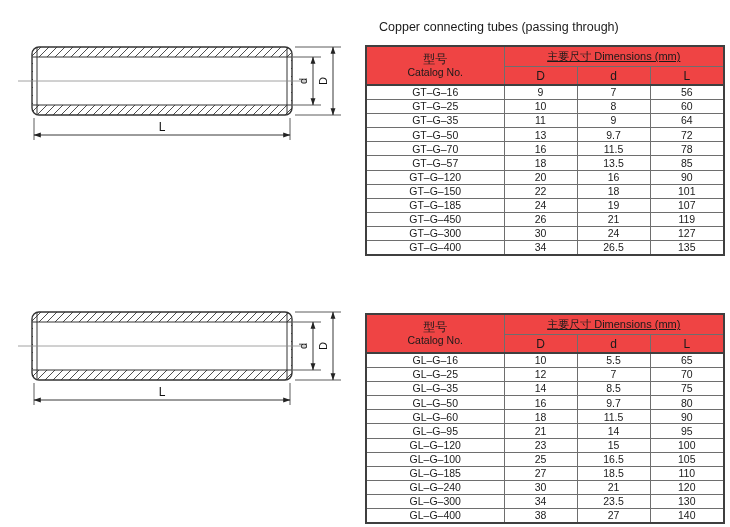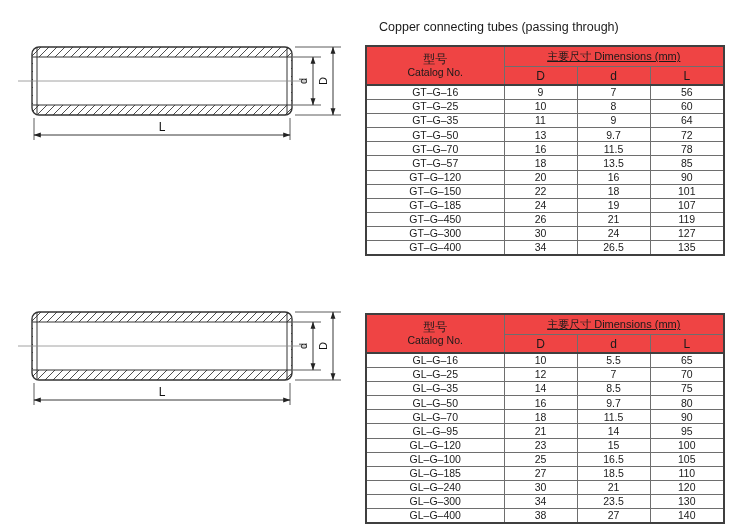--- a/index.html
+++ b/index.html
@@ -241,21 +241,21 @@
           <td>8.5</td>
           <td>75</td>
         </tr>
         <tr>
           <td>GL–G–50</td>
           <td>16</td>
           <td>9.7</td>
           <td>80</td>
         </tr>
         <tr>
-          <td>GL–G–70</td>
+          <td>GL–G–60</td>
           <td>18</td>
           <td>11.5</td>
           <td>90</td>
         </tr>
         <tr>
           <td>GL–G–95</td>
           <td>21</td>
           <td>14</td>
           <td>95</td>
         </tr>

